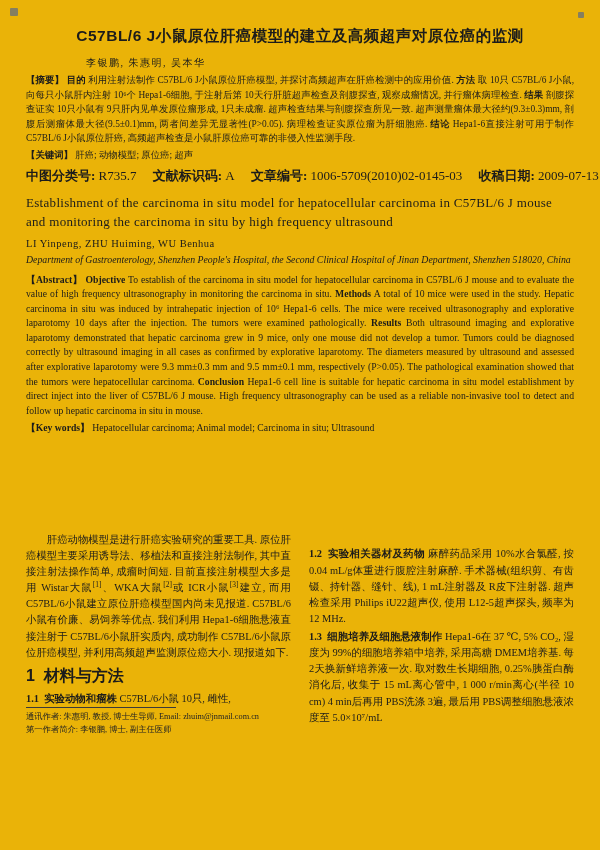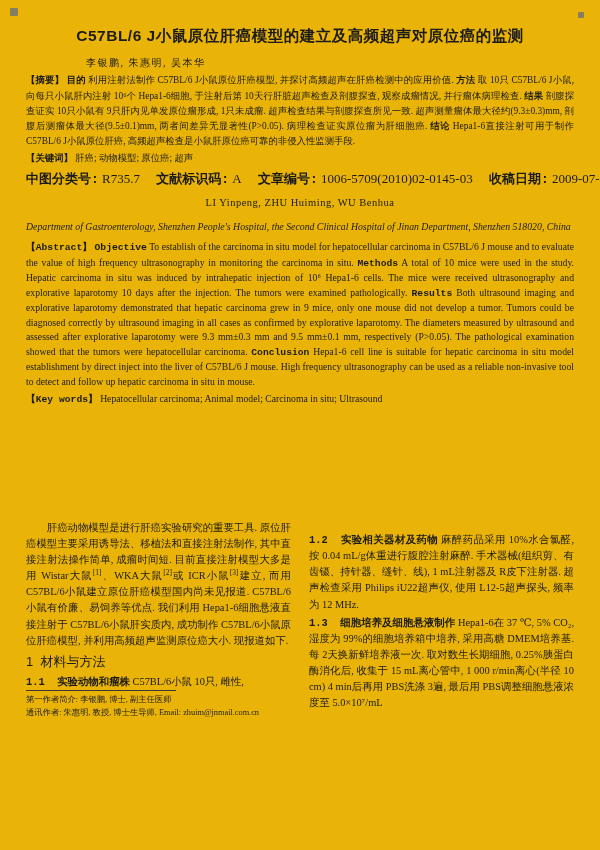--- a/index.html
+++ b/index.html
@@ -8,36 +8,36 @@
     width:600px;height:850px;box-sizing:border-box;
     background:#eab308;color:#1b1b1b;
     padding:24px 26px 24px;
     display:flex;flex-direction:column;overflow:hidden;position:relative;
     font-family:"Liberation Serif","DejaVu Serif",serif;
   }
   .speck{position:absolute;background:#5a6a86;border-radius:1px;opacity:.7;}
   .title{font-family:"Liberation Sans","DejaVu Sans",sans-serif;font-size:15.5px;font-weight:700;text-align:center;line-height:1.35;margin:2px 0 9px;letter-spacing:.5px;}
   .authors{font-size:10px;margin:0 0 3px 60px;letter-spacing:1.5px;}
   .affiliation{font-size:9px;margin:0 0 8px 66px;}
-  .bh{font-family:Liberation Mono, monospace;font-weight:700;}
+  .bh{font-family:Liberation Serif, serif;font-weight:700;}
   .abstract{font-size:9.4px;line-height:1.55;text-align:justify;margin:0 0 3px;}
   .keywords{font-size:9.4px;margin:0 0 5px;}
   .meta{font-size:13px;margin:0 0 9px;white-space:nowrap;}
   .meta .grp{margin-right:13px;}
   .en-title{font-size:13px;font-weight:400;line-height:1.45;margin:0 0 6px;letter-spacing:.3px;}
-  .en-authors{font-size:10.5px;margin:0 0 12px;letter-spacing:.5px;text-align:center;}
+  .en-authors{font-size:10.5px;margin:0 0 4px;letter-spacing:.5px;}
   .en-affil{font-size:9.8px;font-style:italic;line-height:1.45;margin:0 0 6px;}
   .en-abstract{font-size:9.7px;line-height:1.5;text-align:justify;margin:0 0 4px;}
   .en-keywords{font-size:9.7px;margin:0 0 9px;}
   .columns{display:flex;gap:18px;flex:1;min-height:0;align-items:center;}
   .col{width:50%;font-size:10.4px;line-height:1.55;text-align:justify;}
   .col-left{display:flex;flex-direction:column;}
   .indent{text-indent:2em;margin:0;}
   p{margin:0;}
-  .sec-h{font-family:"Liberation Sans","DejaVu Sans",sans-serif;font-size:13px;font-weight:400;margin:3px 0 2px;}
+  .sec-h{font-family:"Liberation Sans","DejaVu Sans",sans-serif;font-size:16px;font-weight:700;margin:3px 0 2px;}
   sup{font-size:7.5px;line-height:0;}
   .footnote{margin-top:auto;font-size:8.3px;line-height:1.55;color:#232323;padding-bottom:2px;}
   .fn-rule{width:150px;border-top:1px solid #3a3a3a;margin-bottom:3px;}
 </style>
 </head>
 <body>
 
 <div class="page">
 
   <div class="speck" style="left:10px;top:8px;width:8px;height:8px;"></div>
@@ -63,20 +63,21 @@
     <span>肝癌; 动物模型; 原位癌; 超声</span>
   </p>
 
   <div class="meta">
     <span class="grp"><span class="bh">中图分类号:</span> <span>R735.7</span></span>
     <span class="grp"><span class="bh">文献标识码:</span> <span>A</span></span>
     <span class="grp"><span class="bh">文章编号:</span> <span>1006-5709(2010)02-0145-03</span></span>
     <span class="grp"><span class="bh">收稿日期:</span> <span>2009-07-13</span></span>
   </div>
 
+  <h2 class="en-title">Establishment of the carcinoma in situ model for hepatocellular carcinoma in C57BL/6 J mouse and monitoring the carcinoma in situ by high frequency ultrasound</h2>
   <div class="en-authors">LI Yinpeng,  ZHU Huiming,  WU Benhua</div>
   <div class="en-affil">Department of Gastroenterology, Shenzhen People's Hospital, the Second Clinical Hospital of Jinan Department, Shenzhen 518020, China</div>
 
   <p class="en-abstract">
     <span class="bh">【Abstract】</span>
     <span class="bh">Objective</span>
     <span>To establish of the carcinoma in situ model for hepatocellular carcinoma in C57BL/6 J mouse and to evaluate the value of high frequency ultrasonography in monitoring the carcinoma in situ.</span>
     <span class="bh">Methods</span>
     <span>A total of 10 mice were used in the study. Hepatic carcinoma in situ was induced by intrahepatic injection of 10⁶ Hepa1-6 cells. The mice were received ultrasonography and explorative laparotomy 10 days after the injection. The tumors were examined pathologically.</span>
     <span class="bh">Results</span>
@@ -96,22 +97,22 @@
       <p class="indent">
         <span>肝癌动物模型是进行肝癌实验研究的重要工具. 原位肝癌模型主要采用诱导法、移植法和直接注射法制作, 其中直接注射法操作简单, 成瘤时间短. 目前直接注射模型大多是用 Wistar大鼠</span><sup>[1]</sup><span>、WKA大鼠</span><sup>[2]</sup><span>或 ICR小鼠</span><sup>[3]</sup><span>建立, 而用 C57BL/6小鼠建立原位肝癌模型国内尚未见报道. C57BL/6小鼠有价廉、易饲养等优点. 我们利用 Hepa1-6细胞悬液直接注射于 C57BL/6小鼠肝实质内, 成功制作 C57BL/6小鼠原位肝癌模型, 并利用高频超声监测原位癌大小. 现报道如下.</span>
       </p>
       <div class="sec-h">1&nbsp; 材料与方法</div>
       <p>
         <span class="bh">1.1&nbsp; 实验动物和瘤株</span>
         <span>C57BL/6小鼠 10只, 雌性,</span>
       </p>
       <div class="footnote">
         <div class="fn-rule"></div>
+        <div>通讯作者: 朱惠明, 教授, 博士生导师, Email: zhuim@jnmail.com.cn</div>
         <div>第一作者简介: 李银鹏, 博士, 副主任医师</div>
-        <div>通讯作者: 朱惠明, 教授, 博士生导师, Email: zhuim@jnmail.com.cn</div>
       </div>
     </div>
 
     <div class="col">
       <p style="margin-top:2px;">
         <span class="bh">1.2&nbsp; 实验相关器材及药物</span>
         <span>麻醉药品采用 10%水合氯醛, 按 0.04 mL/g体重进行腹腔注射麻醉. 手术器械(组织剪、有齿镊、持针器、缝针、线), 1 mL注射器及 R皮下注射器. 超声检查采用 Philips iU22超声仪, 使用 L12-5超声探头, 频率为 12 MHz.</span>
       </p>
       <p style="margin-top:2px;">
         <span class="bh">1.3&nbsp; 细胞培养及细胞悬液制作</span>

